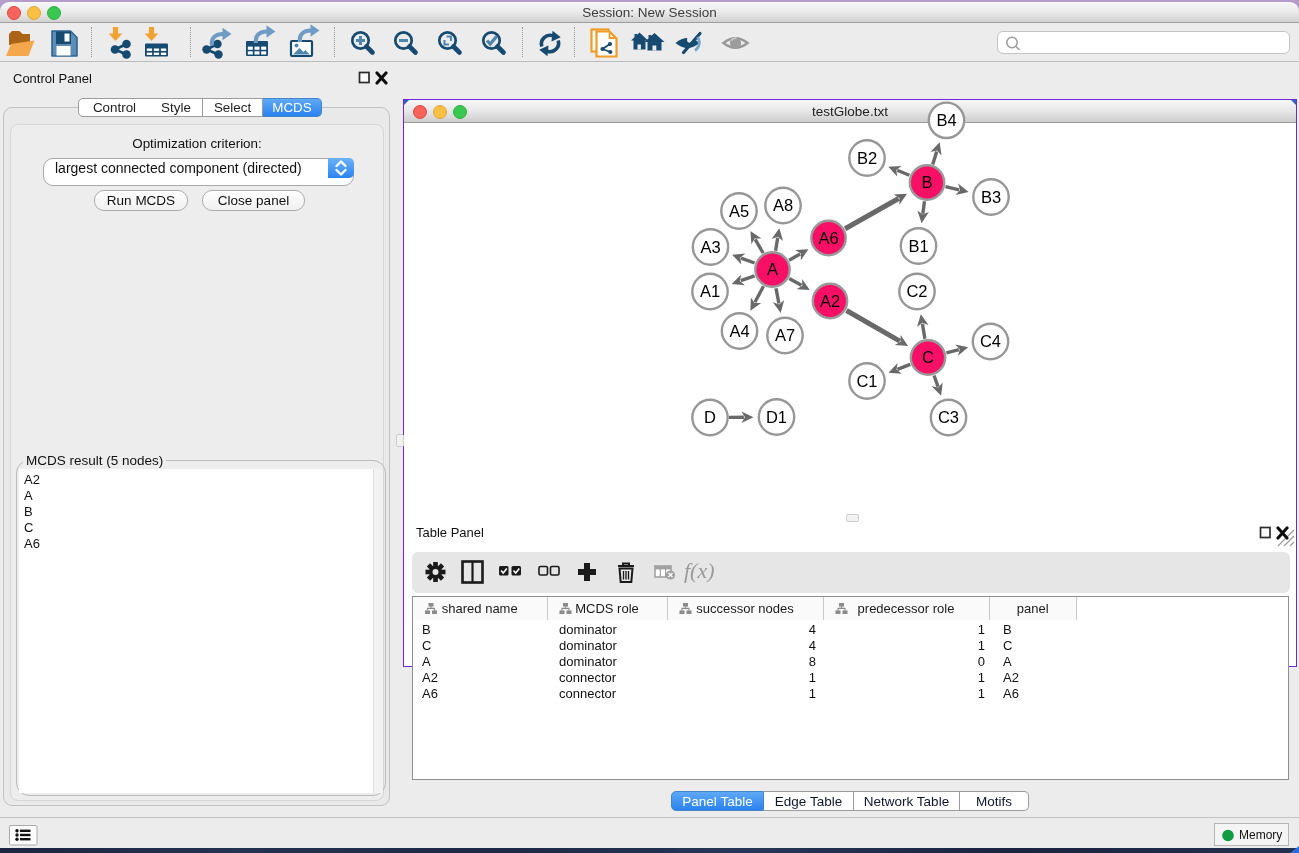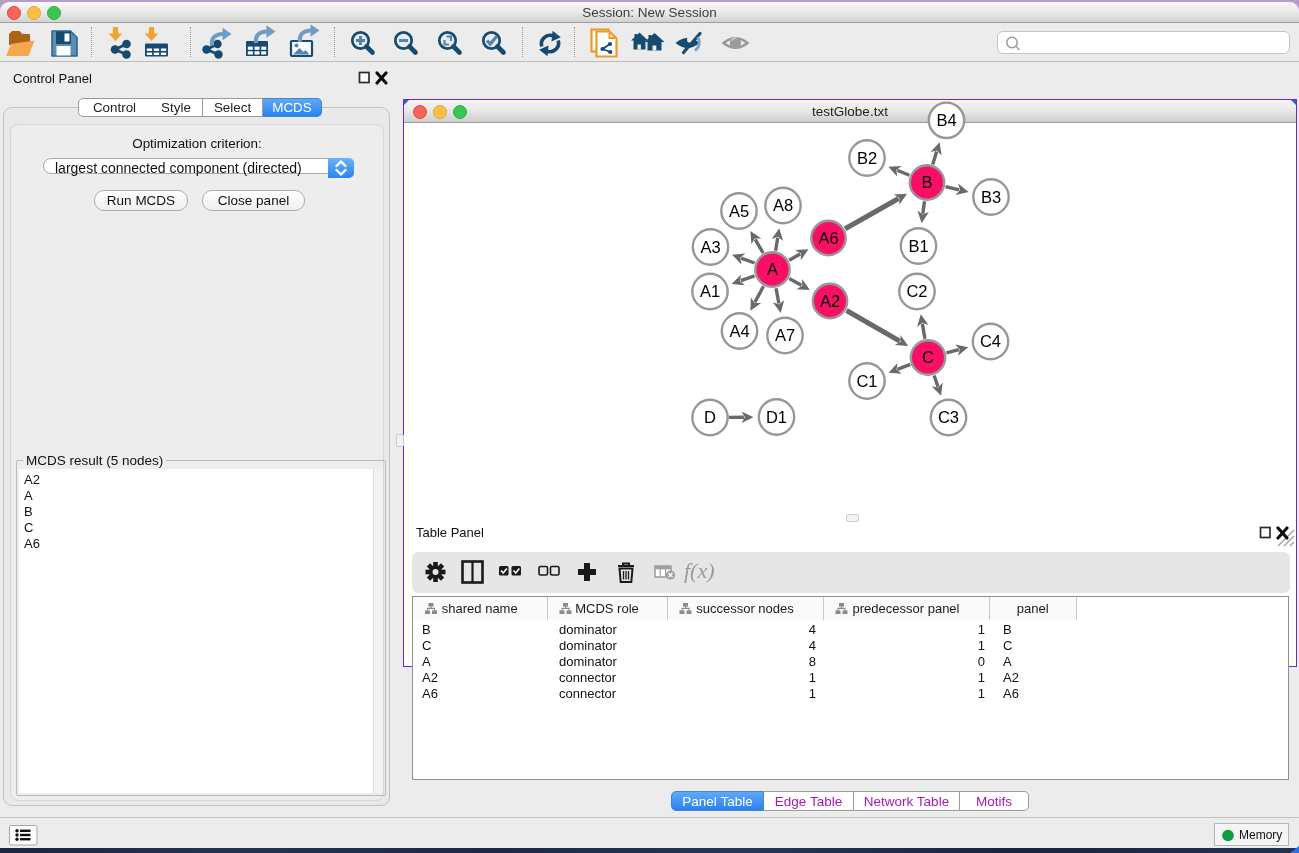--- a/index.html
+++ b/index.html
@@ -20,30 +20,30 @@
     border:1px solid #c4c4c4;border-radius:6px;}
   
   #cp-title{position:absolute;left:13px;top:71px;font-size:13px;color:#111;}
   .tab{position:absolute;top:98px;height:17px;background:#fff;border:1px solid #9b9b9b;z-index:6;
     font-size:13.4px;color:#222;text-align:center;line-height:18px;}
   #outerpanel{position:absolute;left:3px;top:107px;width:387px;height:699px;background:#e9e9e9;
     border:1px solid #c2c2c2;border-radius:9px;box-sizing:border-box;}
   #innerpanel{position:absolute;left:10px;top:124px;width:374px;height:677px;background:#ededed;
     border:1px solid #d6d6d6;border-radius:8px;box-sizing:border-box;}
   #optlabel{position:absolute;left:10px;top:136px;width:374px;text-align:center;font-size:13.4px;color:#111;}
-  #dropdown{position:absolute;left:43px;top:158px;width:311px;height:16px;background:#fff;
+  #dropdown{position:absolute;left:43px;top:158px;width:311px;height:28px;background:#fff;
     border:1px solid #a9a9a9;border-radius:10px;box-sizing:border-box;font-size:14px;color:#111;
     line-height:19px;padding-left:11px;}
   #dropbtn{position:absolute;right:-1px;top:-1px;width:26px;height:20px;border-radius:0 5px 5px 0;
     background:linear-gradient(#6cb3f8,#2a84f1);}
   .btn{position:absolute;top:190px;height:21px;background:linear-gradient(#fff,#f0f0f0);
     border:1px solid #acacac;border-radius:10px;box-sizing:border-box;
     font-size:13.5px;color:#111;text-align:center;line-height:19px;}
   #groupbox{position:absolute;left:16px;top:460px;width:370px;height:336px;
-    border:1px solid #bbb;border-radius:2px;box-sizing:border-box;}
+    border:1px solid #bbb;border-radius:13px;box-sizing:border-box;}
   #grouplabel{position:absolute;left:6px;top:-8px;background:#ededed;padding:0 3px;
     font-size:13.5px;color:#111;white-space:nowrap;}
   #listbox{position:absolute;left:2px;top:8px;width:364px;height:324px;background:#fff;}
   #listscroll{position:absolute;right:0;top:0;width:9px;height:324px;background:#f2f2f2;
     border-left:1px solid #ddd;}
   #listitems{position:absolute;left:5px;top:3px;font-size:13px;color:#111;line-height:16px;}
   
   #netwin{position:absolute;left:403px;top:63px;width:894px;height:568px;background:#fff;
     border:1px solid #6d28d9;box-sizing:border-box;margin-top:36px;}
   #nettitle{position:absolute;left:0;top:0;width:892px;height:22px;
@@ -53,21 +53,21 @@
   
   #tp-title{position:absolute;left:416px;top:525px;font-size:13px;color:#111;}
   #tp-toolbar{position:absolute;left:412px;top:552px;width:878px;height:41px;background:#e6e6e6;
     border-radius:6px;}
   #tbl{position:absolute;left:412px;top:596px;width:877px;height:184px;background:#fff;
     border:1px solid #8f8f8f;box-sizing:border-box;}
   .th{position:absolute;top:0;height:23px;background:#fafafa;border-right:1px solid #c9c9c9;
     box-sizing:border-box;font-size:13px;color:#1a1a1a;text-align:center;line-height:24px;}
   .td{position:absolute;font-size:13px;color:#111;height:16px;line-height:16px;}
   .bt{position:absolute;top:791px;height:20px;background:#fff;border:1px solid #9b9b9b;
-    box-sizing:border-box;font-size:13.5px;color:#a21caf;text-align:center;line-height:19px;}
+    box-sizing:border-box;font-size:13.5px;color:#0f172a;text-align:center;line-height:19px;}
   
   #statusbar{position:absolute;left:0;top:817px;width:1299px;height:30px;background:#ececec;
     border-top:1px solid #c2c2c2;}
   #memory{position:absolute;left:1214px;top:5px;width:75px;height:23px;background:#f4f4f4;
     border:1px solid #b5b5b5;box-sizing:border-box;font-size:12px;color:#111;}
   #bottomstrip{position:absolute;left:0;top:848px;width:1299px;height:5px;
     background:linear-gradient(90deg,#1b2440,#253352 18%,#1c2845 38%,#273658 57%,#1a2340 78%,#243150);}
 </style>
 </head>
 <body>
@@ -340,21 +340,21 @@
         <line x1="253.6" y1="14" x2="253.6" y2="25" stroke="#a0a0a0" stroke-width="1.2"></line>
         <circle cx="258.5" cy="23" r="4.6" fill="#a0a0a0"></circle>
         <path d="M256.5,21 l4,4 M260.5,21 l-4,4" stroke="#fff" stroke-width="1.3"></path>
       </svg>
       <div class="abs" style="left:272px;top:6px;font-family:'Liberation Serif',serif;font-style:italic;font-size:22px;color:#9a9a9a;">f(x)</div>
     </div>
   <div id="tbl">
     <div class="th" style="left:0px;width:134.5px;">shared name</div>
     <div class="th" style="left:134.5px;width:120px;">MCDS role</div>
     <div class="th" style="left:254.5px;width:156px;">successor nodes</div>
-    <div class="th" style="left:410.5px;width:166px;">predecessor panel</div>
+    <div class="th" style="left:410.5px;width:166px;">predecessor role</div>
     <div class="th" style="left:576.5px;width:87.5px;">panel</div>
     <svg class="abs" style="left:0;top:0" width="700" height="23">
         <g transform="translate(12,6)">
           <rect x="3.5" y="0" width="5" height="3.6" fill="#8a8a8a"></rect>
           <rect x="0" y="7.4" width="5" height="3.6" fill="#8a8a8a"></rect>
           <rect x="7" y="7.4" width="5" height="3.6" fill="#8a8a8a"></rect>
           <path d="M6,3.6 v2 M2.5,7.4 v-2 h7 v2" fill="none" stroke="#8a8a8a" stroke-width="1.1"></path>
         </g>
         <g transform="translate(146.5,6)">
           <rect x="3.5" y="0" width="5" height="3.6" fill="#8a8a8a"></rect>

